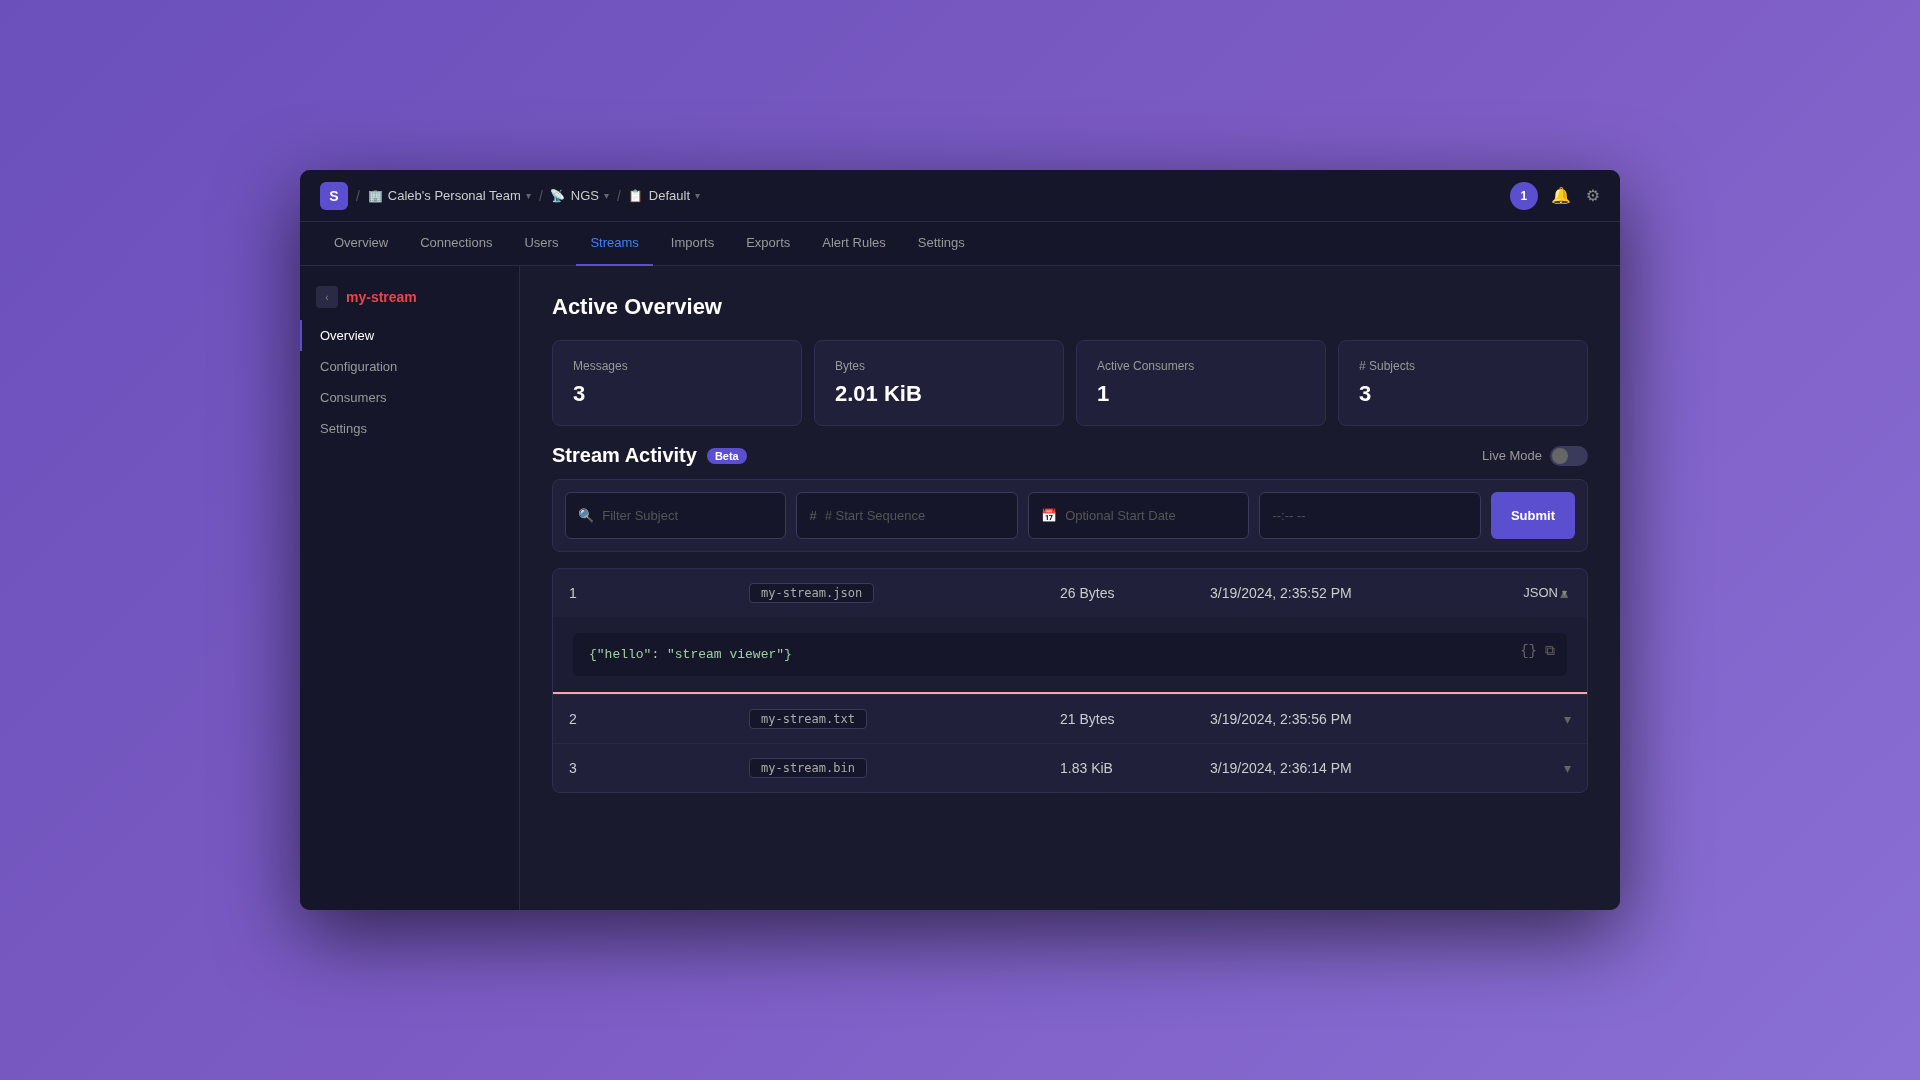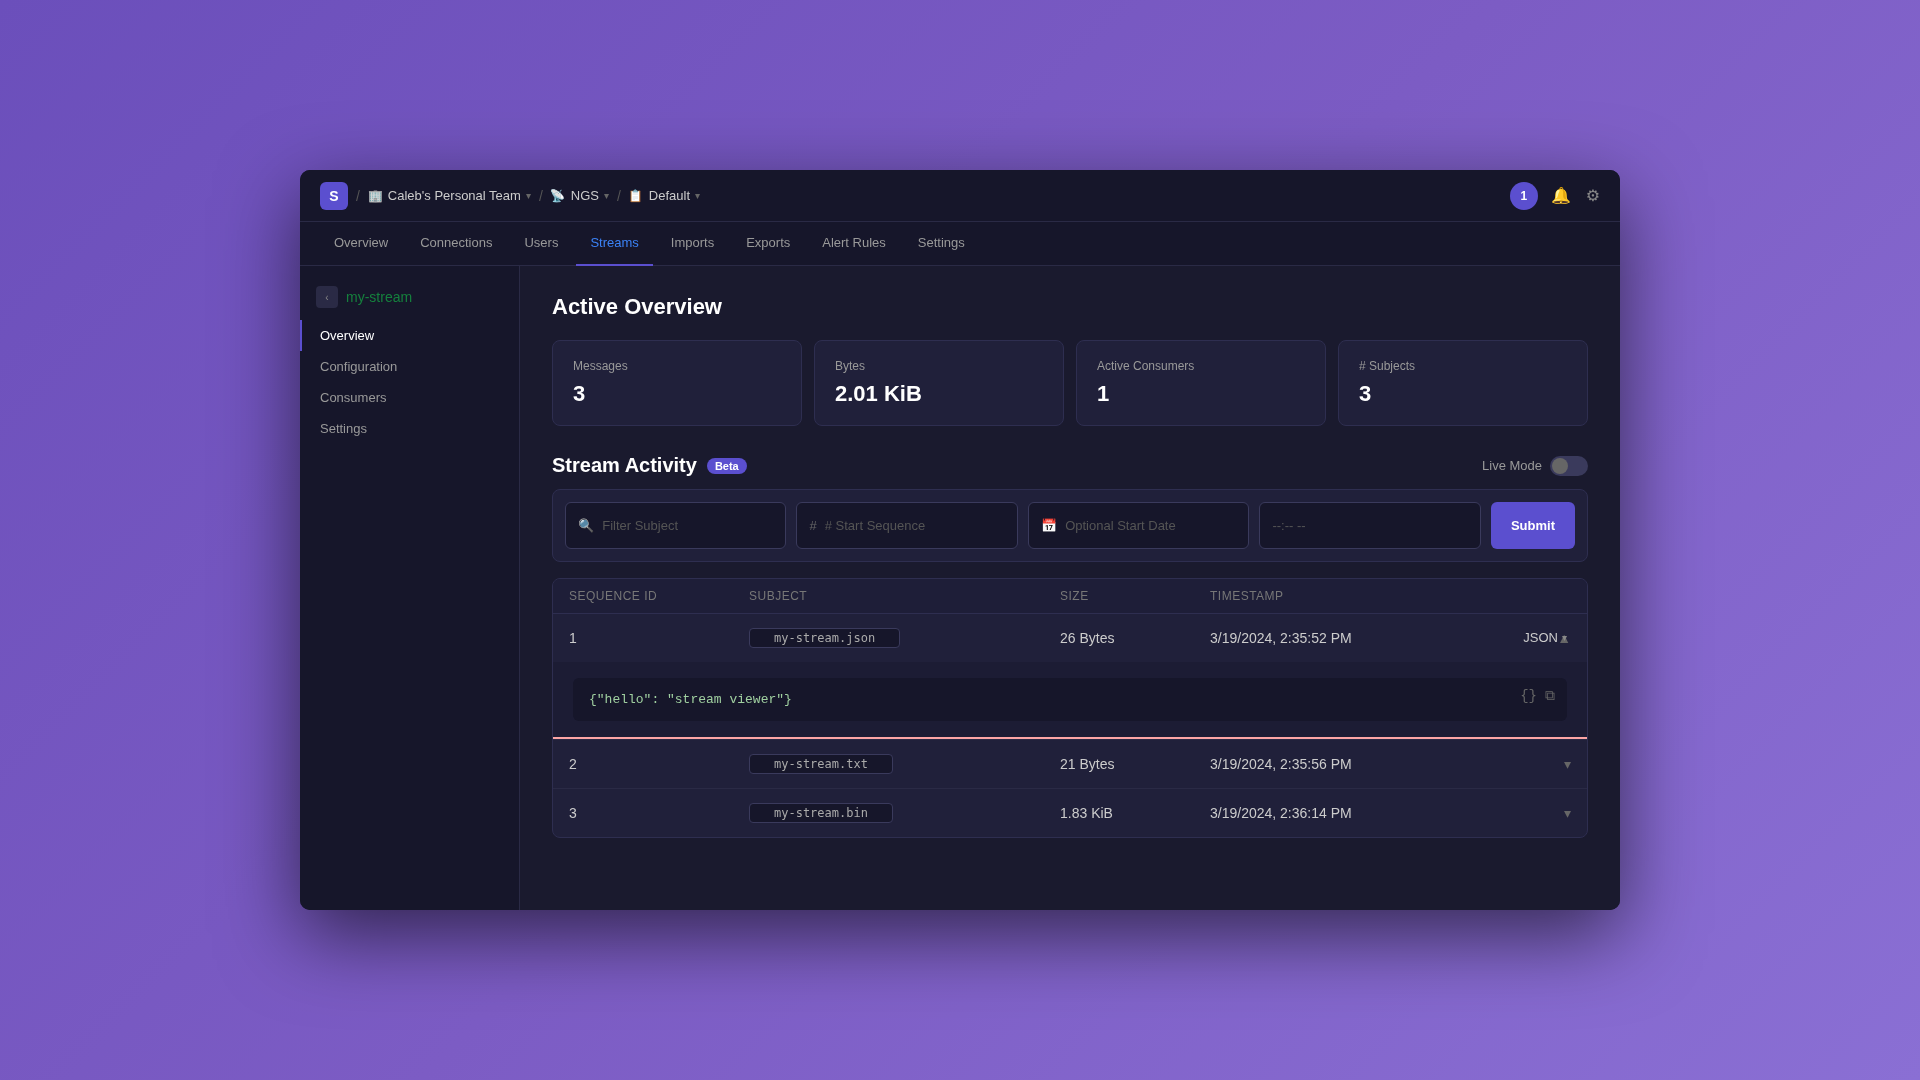--- a/index.html
+++ b/index.html
@@ -141,23 +141,23 @@
       background: #2a2a45;
       border-radius: 4px;
       display: flex;
       align-items: center;
       justify-content: center;
       cursor: pointer;
       color: #888;
       font-size: 10px;
     }
     .sidebar-stream-name {
-      color: #15803d;
+      color: #ef4444;
       font-size: 14px;
-      font-weight: 400;
+      font-weight: 700;
     }
     .sidebar-nav-item {
       padding: 8px 20px;
       color: #999;
       font-size: 13px;
       cursor: pointer;
       display: flex;
       align-items: center;
     }
     .sidebar-nav-item.active {
@@ -176,21 +176,21 @@
       color: #fff;
       font-size: 22px;
       font-weight: 600;
       margin-bottom: 20px;
     }
     
     .stats-grid {
       display: grid;
       grid-template-columns: repeat(4, 1fr);
       gap: 12px;
-      margin-bottom: 28px;
+      margin-bottom: 18px;
     }
     .stat-card {
       background: #20203a;
       border: 1px solid #2e2e50;
       border-radius: 8px;
       padding: 18px 20px;
     }
     .stat-label {
       color: #999;
       font-size: 12px;
@@ -320,21 +320,21 @@
     }
     .table-row:last-child { border-bottom: none; }
     .table-cell {
       color: #ccc;
       font-size: 14px;
     }
     .subject-badge {
       background: #16162a;
       border: 1px solid #3a3a5c;
       border-radius: 4px;
-      padding: 2px 24px;
+      padding: 2px 11px;
       font-size: 12px;
       color: #aaa;
       font-family: monospace;
       display: inline-block;
     }
     .chevron-btn {
       color: #666;
       cursor: pointer;
       font-size: 14px;
       text-align: right;
@@ -500,27 +500,20 @@
           <span class="filter-icon">📅</span>
           <input type="text" placeholder="Optional Start Date" style="">
         </div>
         <div class="filter-input">
           <input type="text" placeholder="--:-- --" style="">
         </div>
         <button class="submit-btn">Submit</button>
       </div>
 
       <div class="table-container">
-        <div class="table-header">
-          <div class="table-header-cell">Sequence ID</div>
-          <div class="table-header-cell">Subject</div>
-          <div class="table-header-cell">Size</div>
-          <div class="table-header-cell">Timestamp</div>
-          <div class="table-header-cell"></div>
-        </div>
 
         <div class="table-row">
           <div class="table-row-main">
             <div class="table-cell">1</div>
             <div class="table-cell">
               <span class="subject-badge">my-stream.json</span>
             </div>
             <div class="table-cell">26 Bytes</div>
             <div class="table-cell">3/19/2024, 2:35:52 PM</div>
             <div class="chevron-btn">▲</div>

